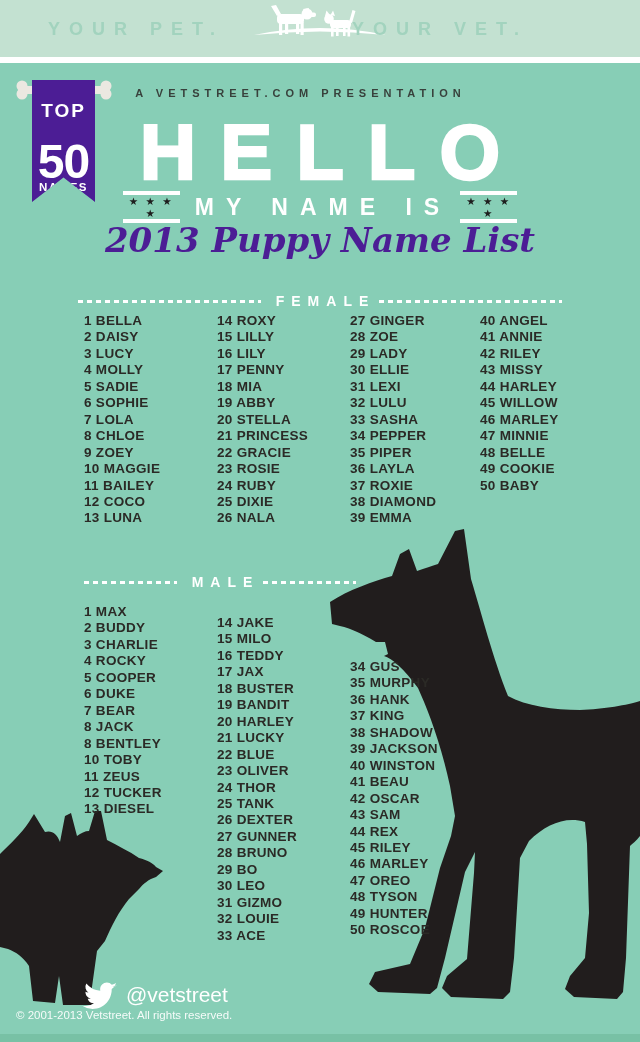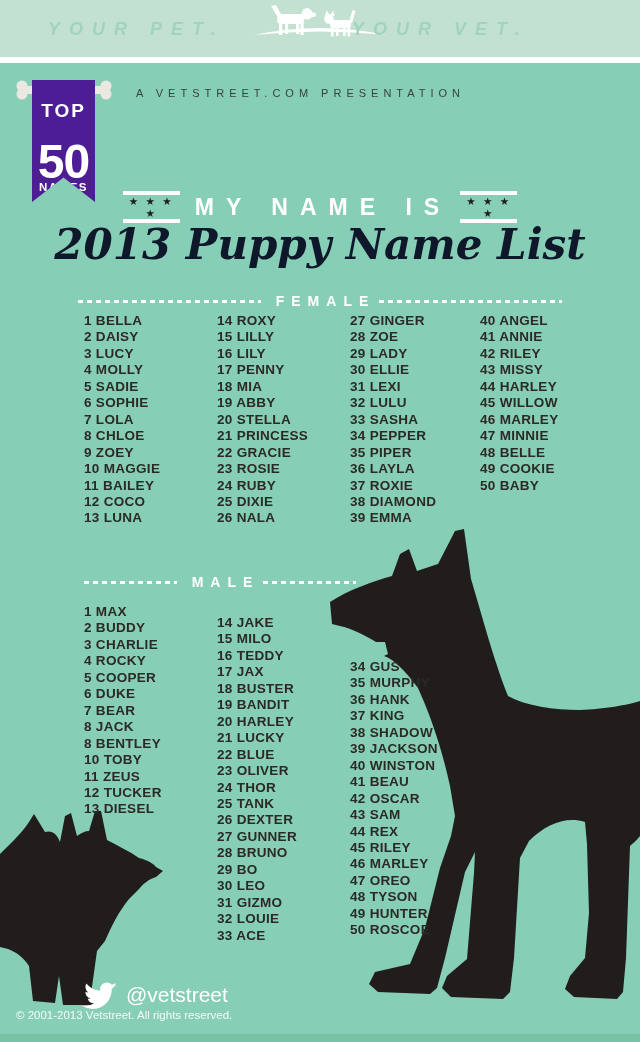--- a/index.html
+++ b/index.html
@@ -2,55 +2,55 @@
 <html><head>
 <meta charset="utf-8">
 <style>
   html,body { margin:0; padding:0; background:#555; }
   .poster { position:relative; width:640px; height:1042px; margin:0 auto; overflow:hidden;
             background:#87ceb6; font-family:"Liberation Sans", sans-serif; }
 
   
   .header { position:absolute; top:0; left:0; width:640px; height:57px; background:#c3e1d1; }
   .hw { position:absolute; top:19px; font-size:18px; font-weight:bold; letter-spacing:9px;
-        color:#a2d3be; white-space:nowrap;font-style:italic; }
+        color:#a2d3be; white-space:nowrap; }
   .hw-left { left:48px; }
   .hw-right { left:352px; }
   .logo-svg { position:absolute; left:252px; top:4px; }
   .logo-text { position:absolute; left:240px; top:37px; width:160px; text-align:center;
                color:#fff; font-size:15px; font-weight:400; }
   .white-stripe { position:absolute; top:57px; left:0; width:640px; height:6px; background:#fff; }
   .bottom-strip { position:absolute; bottom:0; left:0; width:640px; height:8px; background:#78c1a5; }
 
   
   .bone-svg { position:absolute; left:12px; top:80px; }
   .ribbon { position:absolute; left:32px; top:80px; width:63px; height:122px; background:#4c1d95;
             clip-path:polygon(0 0,100% 0,100% 100%,50% 80%,0 100%);
             text-align:center; color:#fff; font-weight:bold; }
   .ribbon .b-top { margin-top:21px; font-size:19px; letter-spacing:2px; line-height:20px; }
   .ribbon .b-num { font-size:48px; line-height:38px; letter-spacing:-1px;margin-top:22px; }
   .ribbon .b-names { font-size:11.5px; letter-spacing:1.5px; line-height:13px; }
 
   
   .presentation { position:absolute; top:87px; left:0; width:596px; text-align:center;
-                  font-size:11px; font-weight:normal; letter-spacing:5px; text-indent:5px; color:#38413c; }
+                  font-size:11px; font-weight:bold; letter-spacing:5px; text-indent:5px; color:#38413c; }
   .hello { position:absolute; top:116px; left:0; width:640px; text-align:center; color:#fff;
            font-size:78px; font-weight:bold; letter-spacing:24px; text-indent:24px; line-height:72px;
            -webkit-text-stroke:2.5px #fff; }
   .subtitle-row { position:absolute; top:191px; left:0; width:640px; display:flex;
                   justify-content:center; align-items:center; gap:9px; }
   .deco { width:57px; }
   .deco-bar { height:4px; background:#fff; }
   .deco-stars { font-family:"DejaVu Sans", sans-serif; font-size:10.5px; line-height:12px;
                 color:#1e1e1e; text-align:center; letter-spacing:2px; }
   .subtitle-text { font-size:23px; font-weight:bold; letter-spacing:12px; text-indent:6px;
                    color:#fff; white-space:nowrap; }
   .script-title { position:absolute; top:220px; left:0; width:640px; text-align:center;
                   font-family:"DejaVu Serif", serif; font-style:italic; font-weight:bold;
-                  font-size:42px; color:#0f172a; }
+                  font-size:34px; color:#4c1d95; }
 
   
   .divider { position:absolute; display:flex; align-items:center; }
   .divider .dash { flex:1; height:3px;
      background-image:repeating-linear-gradient(90deg,#fff 0,#fff 5px,rgba(0,0,0,0) 5px,rgba(0,0,0,0) 9px); }
   .divider .dlabel { font-size:14px; font-weight:bold; color:#fff; letter-spacing:7px;
                      margin:0 4px 0 15px; white-space:nowrap; }
   .div-female { left:78px; top:293px; width:484px; }
   .div-male   { left:84px; top:574px; width:272px; }
 
@@ -133,20 +133,21 @@
     <circle cx="94" cy="6" r="5.5"></circle>
       <circle cx="94" cy="14" r="5.5"></circle>
   </svg>
   <div class="ribbon">
     <div class="b-top">TOP</div>
     <div class="b-num">50</div>
     <div class="b-names">NAMES</div>
   </div>
 
   <div class="presentation">A VETSTREET.COM PRESENTATION</div>
+  <div class="hello">HELLO</div>
   <div class="subtitle-row">
     <div class="deco">
       <div class="deco-bar"></div>
       <div class="deco-stars">★ ★ ★ ★</div>
       <div class="deco-bar"></div>
     </div>
     <div class="subtitle-text">MY NAME IS</div>
     <div class="deco">
       <div class="deco-bar"></div>
       <div class="deco-stars">★ ★ ★ ★</div>

